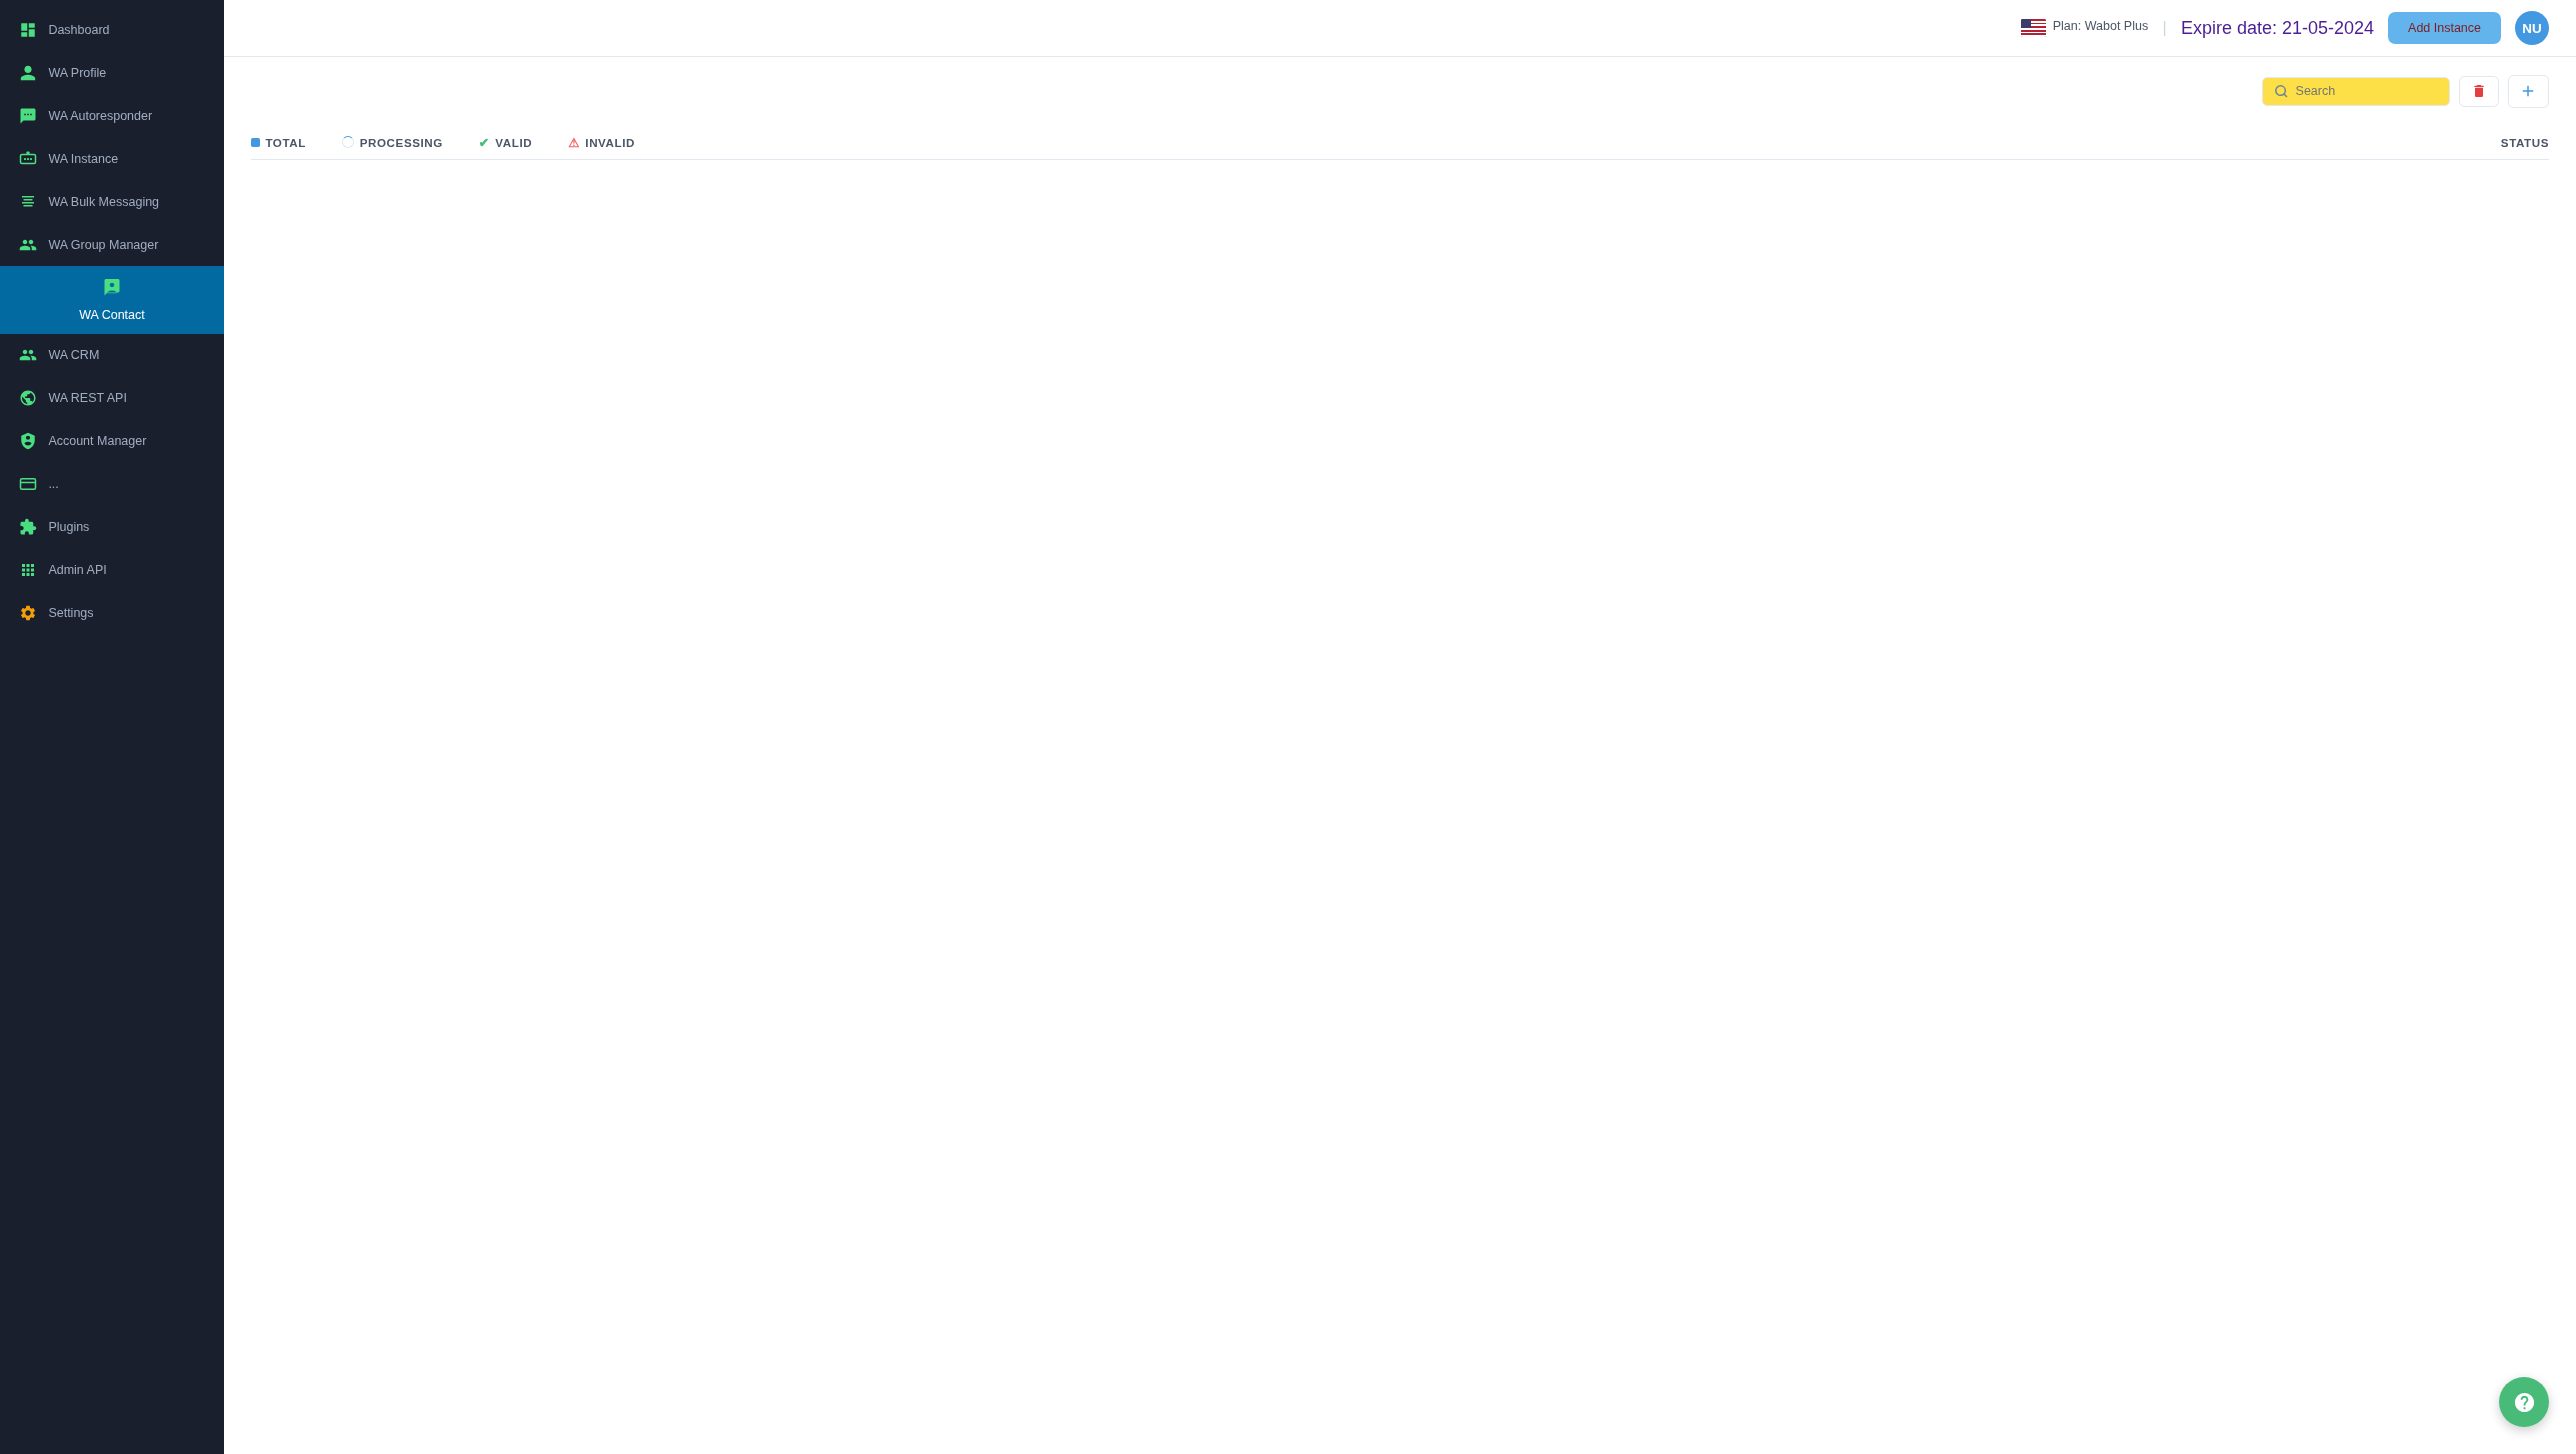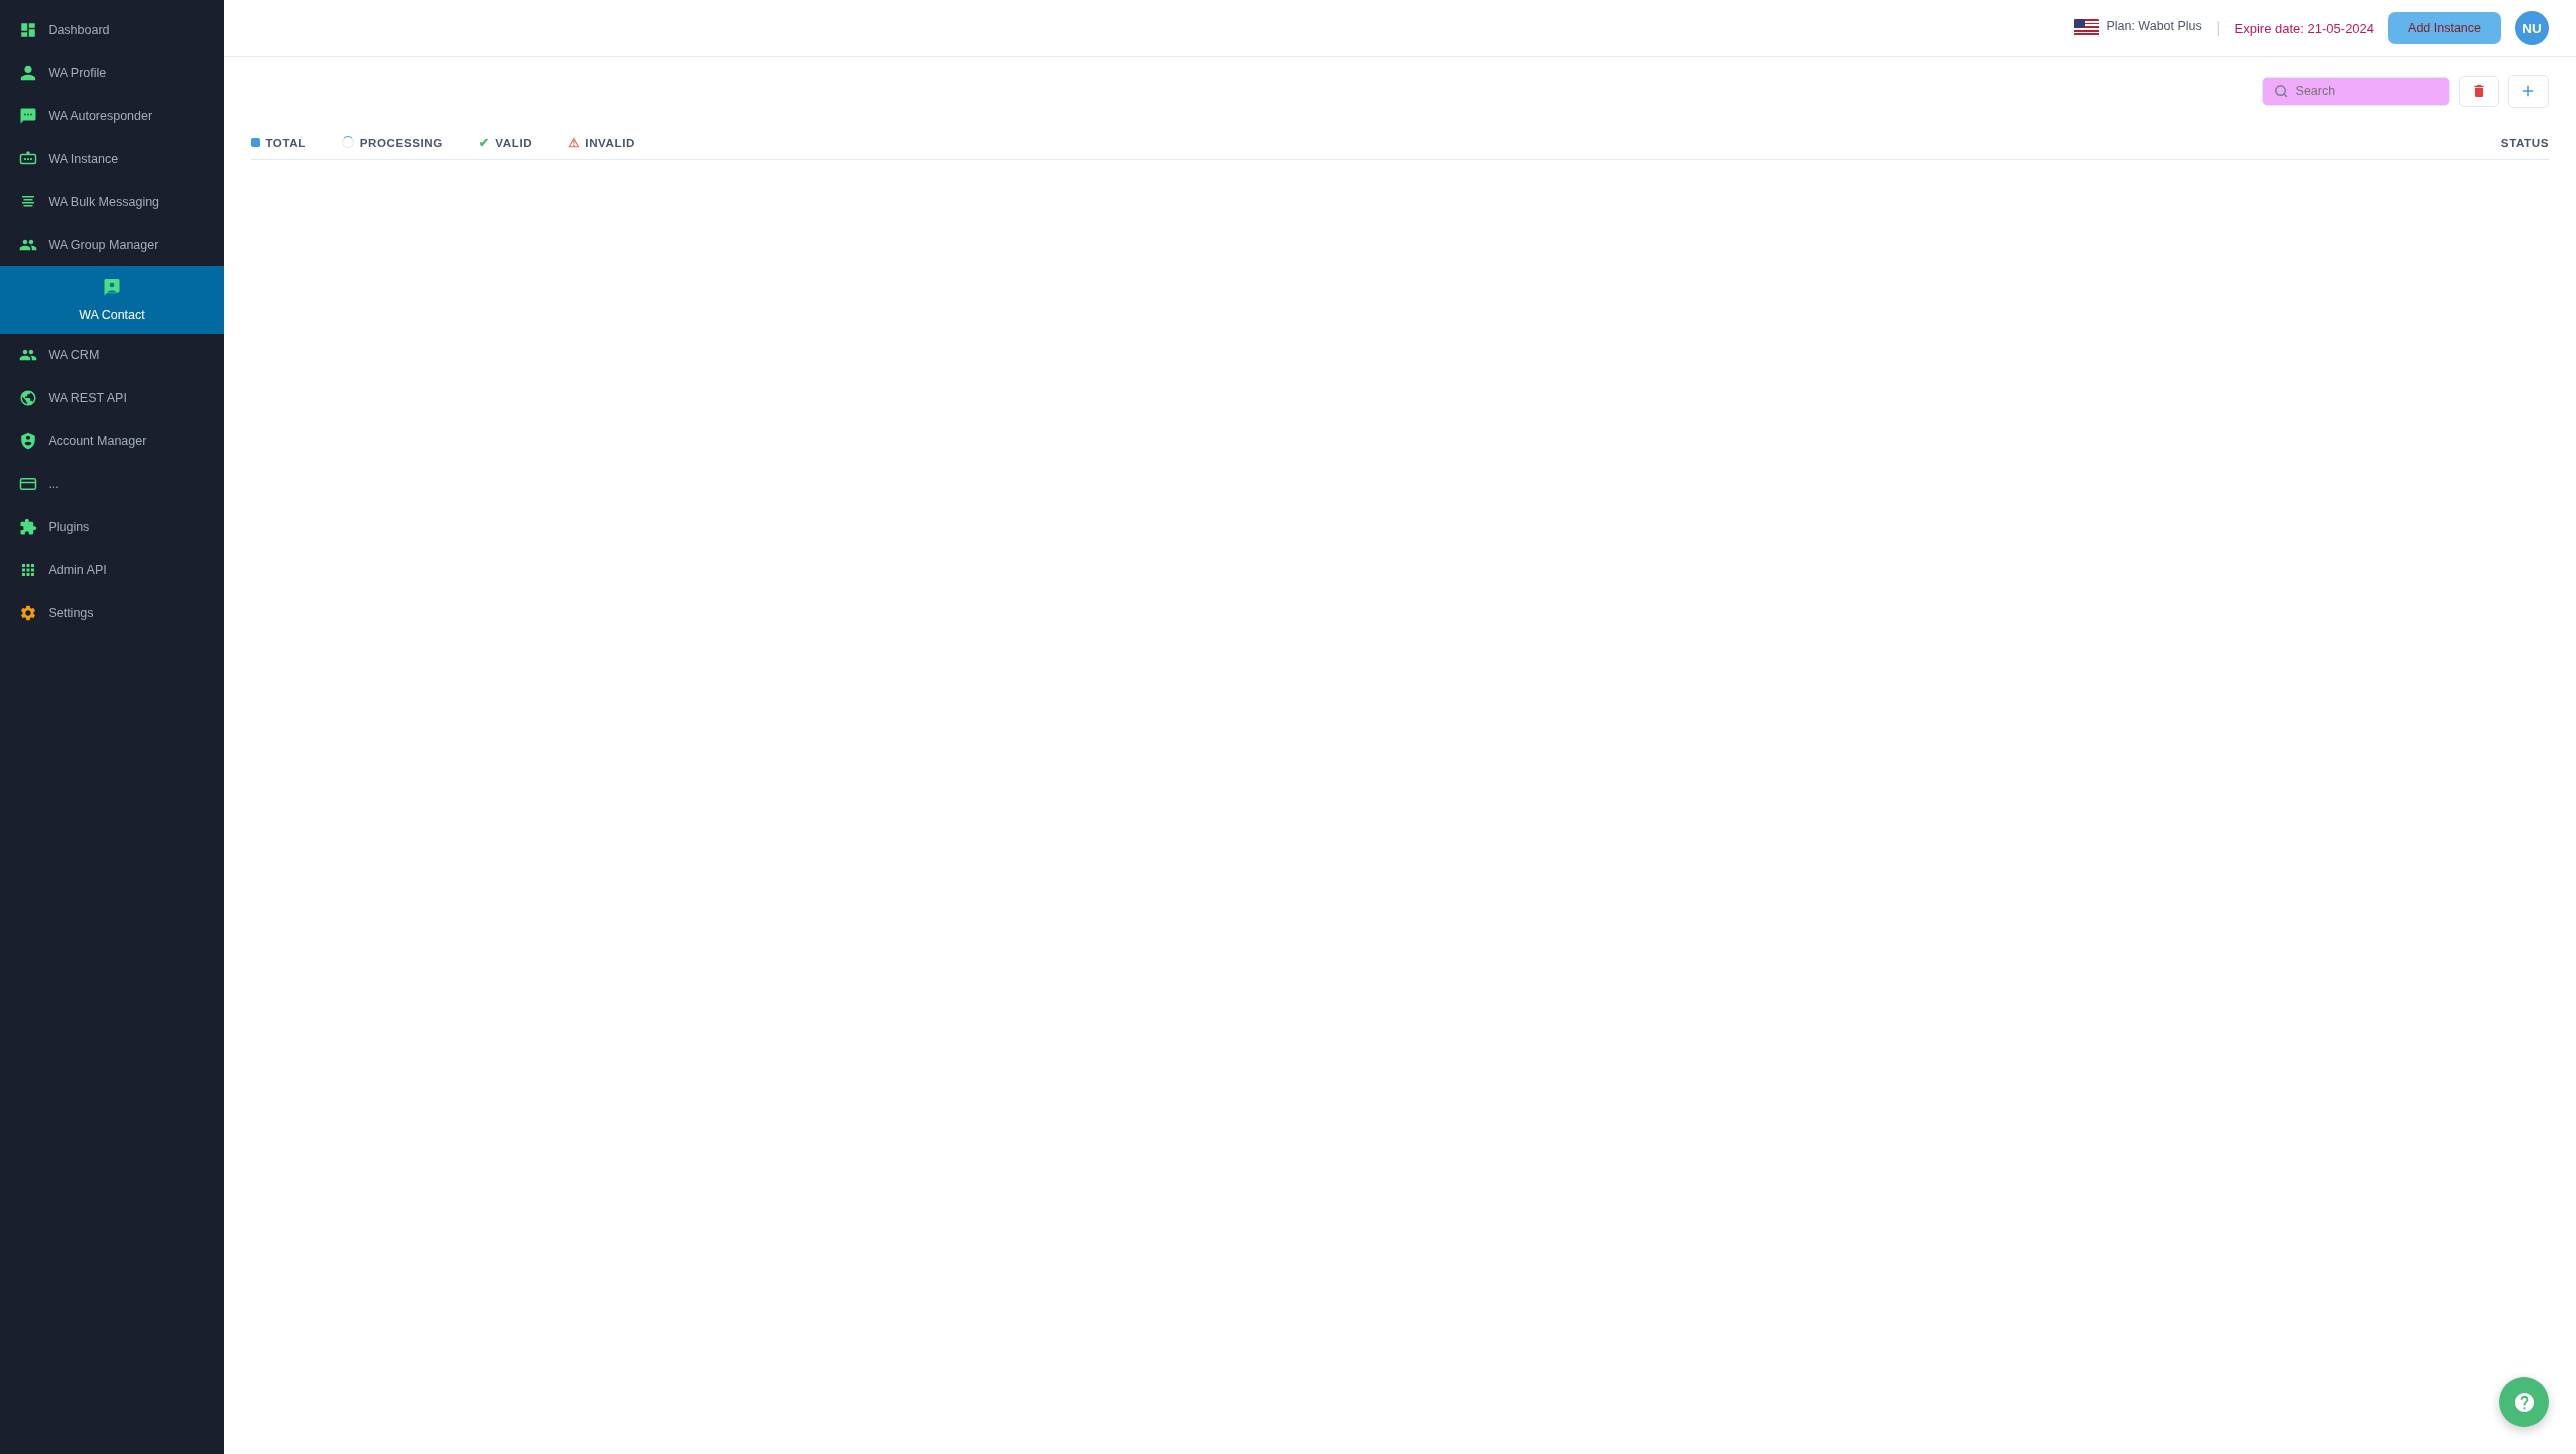--- a/index.html
+++ b/index.html
@@ -128,22 +128,22 @@
       position: absolute;
       top: 0; left: 0;
       width: 10.7px; height: 9px;
       background: #3C3B6E;
     }
     .header-divider {
       color: #cbd5e0;
       font-size: 16px;
     }
     .expire-text {
-      font-size: 13px;
-      color: #be185d;
+      font-size: 18px;
+      color: #4c1d95;
     }
     .add-instance-btn {
       background: #63b3ed;
       color: #7f1d1d;
       border: none;
       padding: 9px 19.7px;
       border-radius: 7.2px;
       font-size: 12.5px;
       font-weight: 500;
       cursor: pointer;
@@ -178,21 +178,21 @@
       gap: 9px;
       margin-bottom: 18px;
     }
     .search-wrapper {
       display: flex;
       align-items: center;
       border: 0.9px solid #e2e8f0;
       border-radius: 5.4px;
       padding: 6.3px 10.7px;
       gap: 7.2px;
-      background: #f0abfc;
+      background: #fde047;
       min-width: 161px;
     }
     .search-wrapper input {
       border: none;
       outline: none;
       font-size: 12.5px;
       color: #4a5568;
       width: 143px;
       background: transparent;
     }

